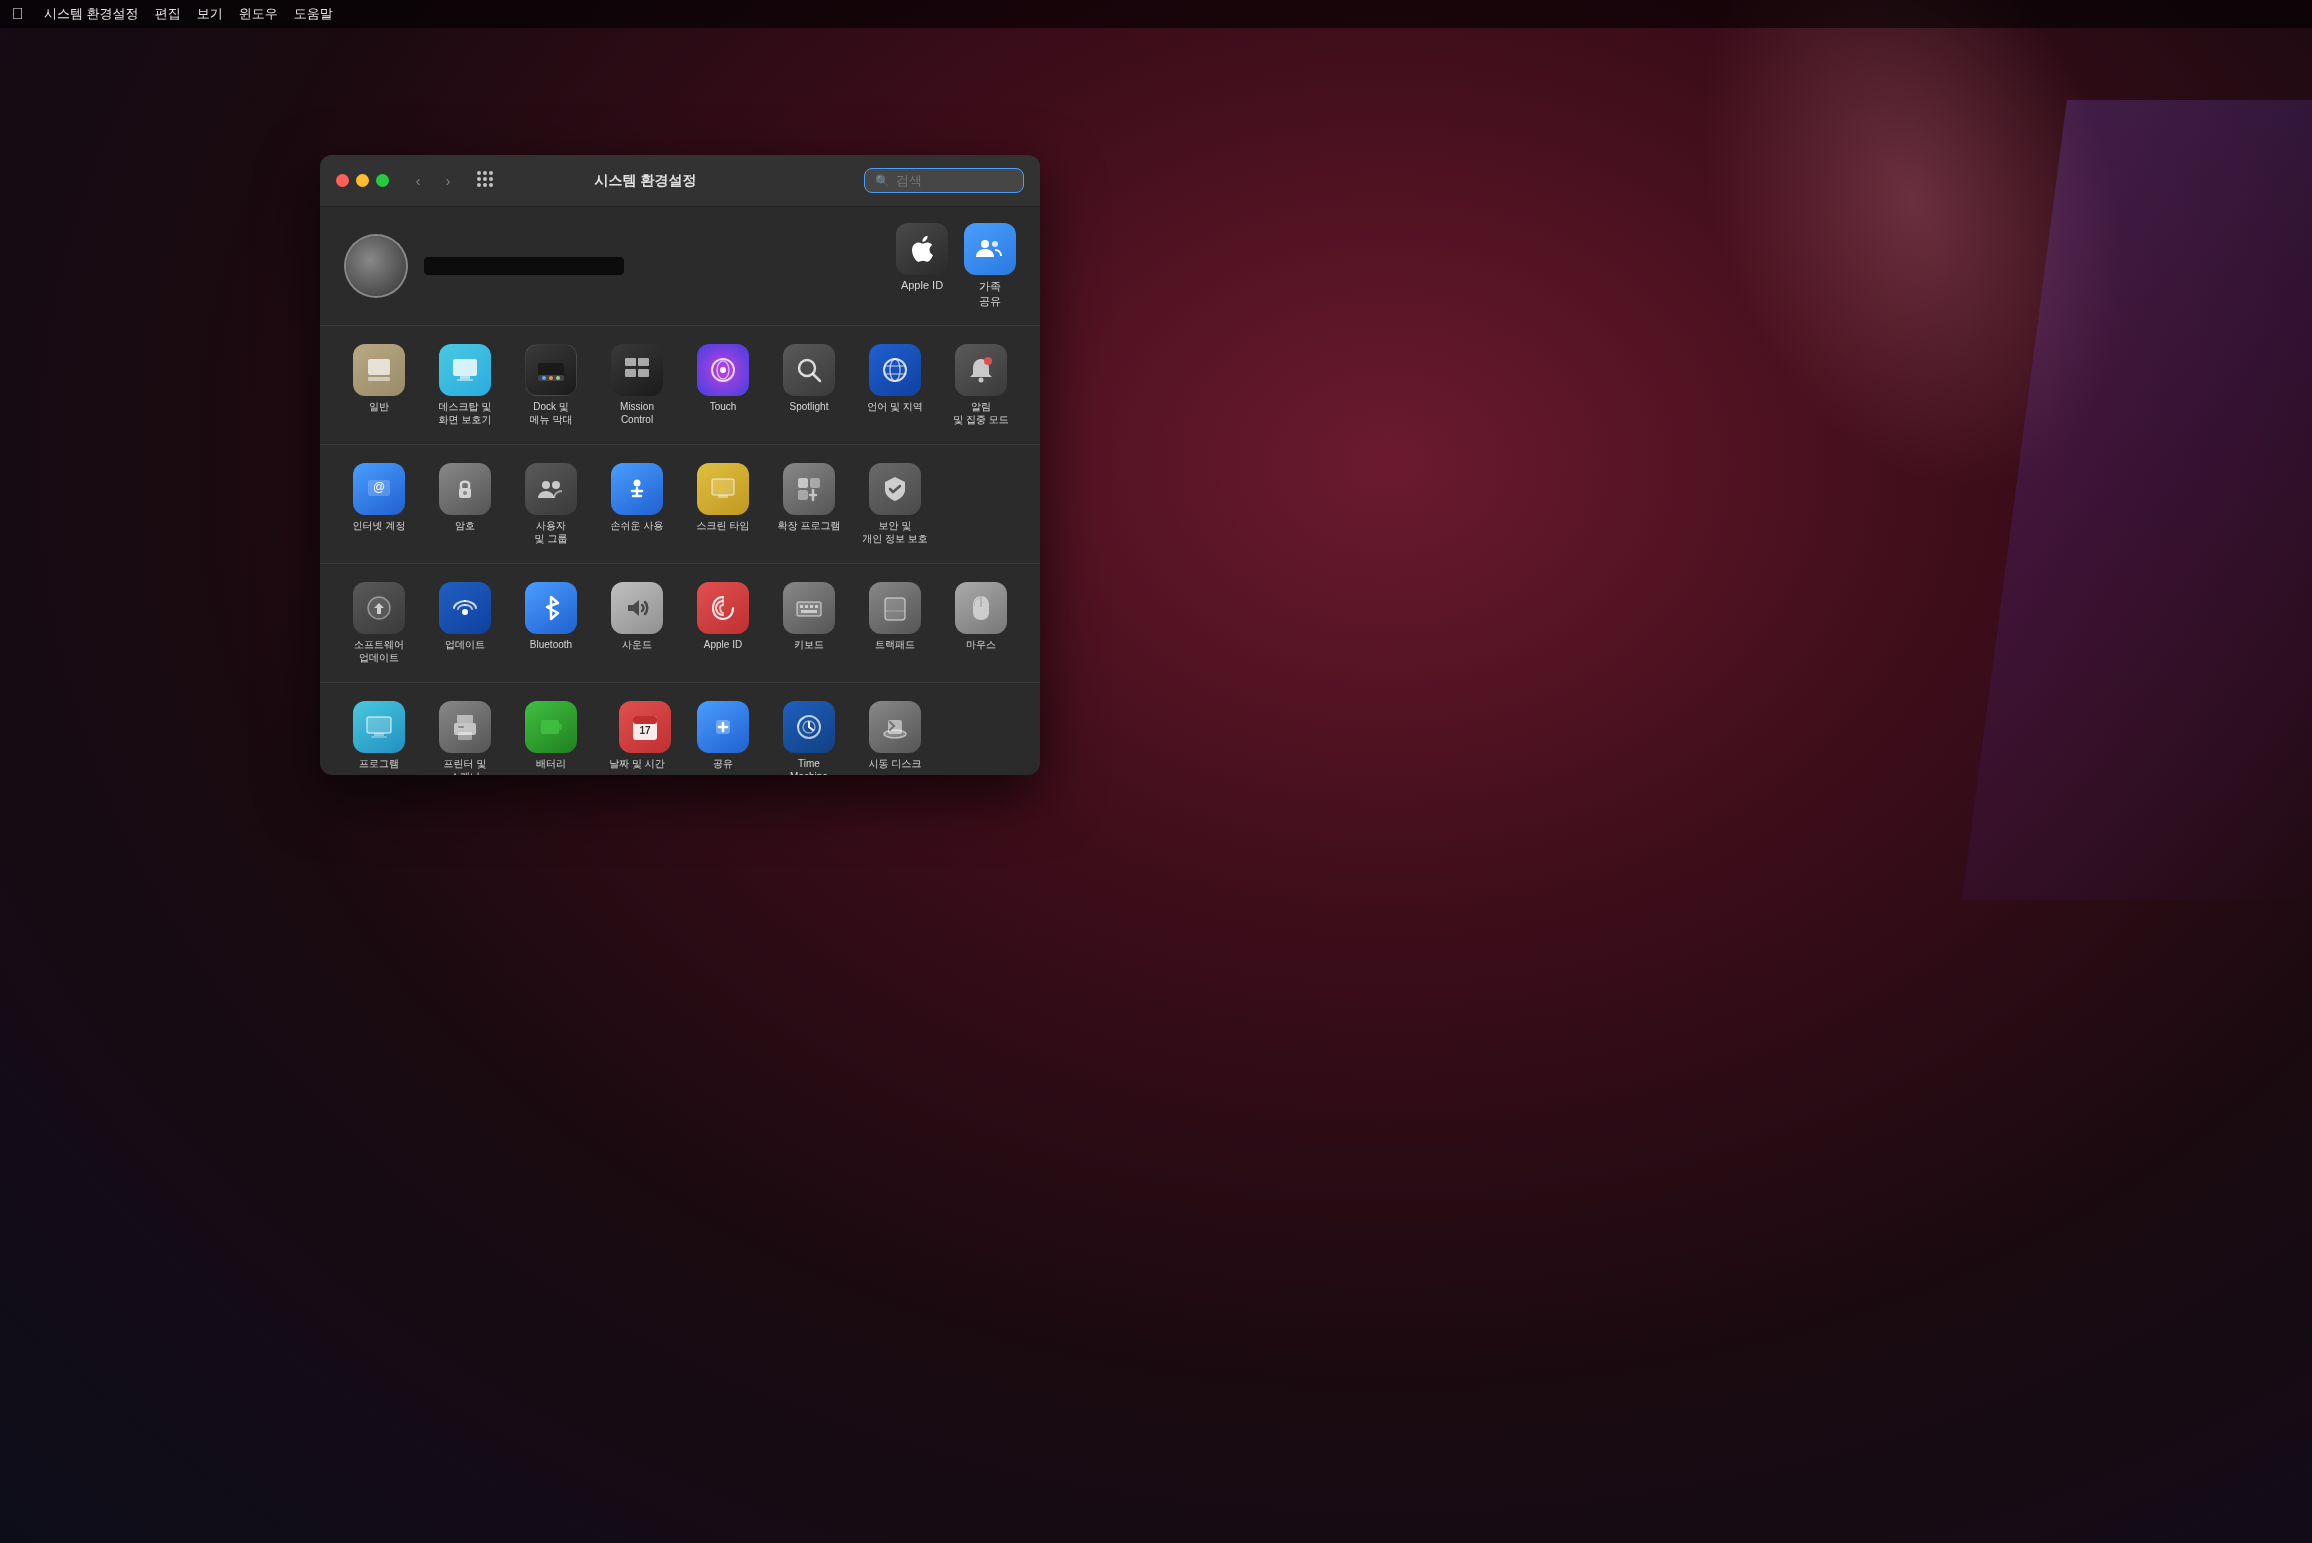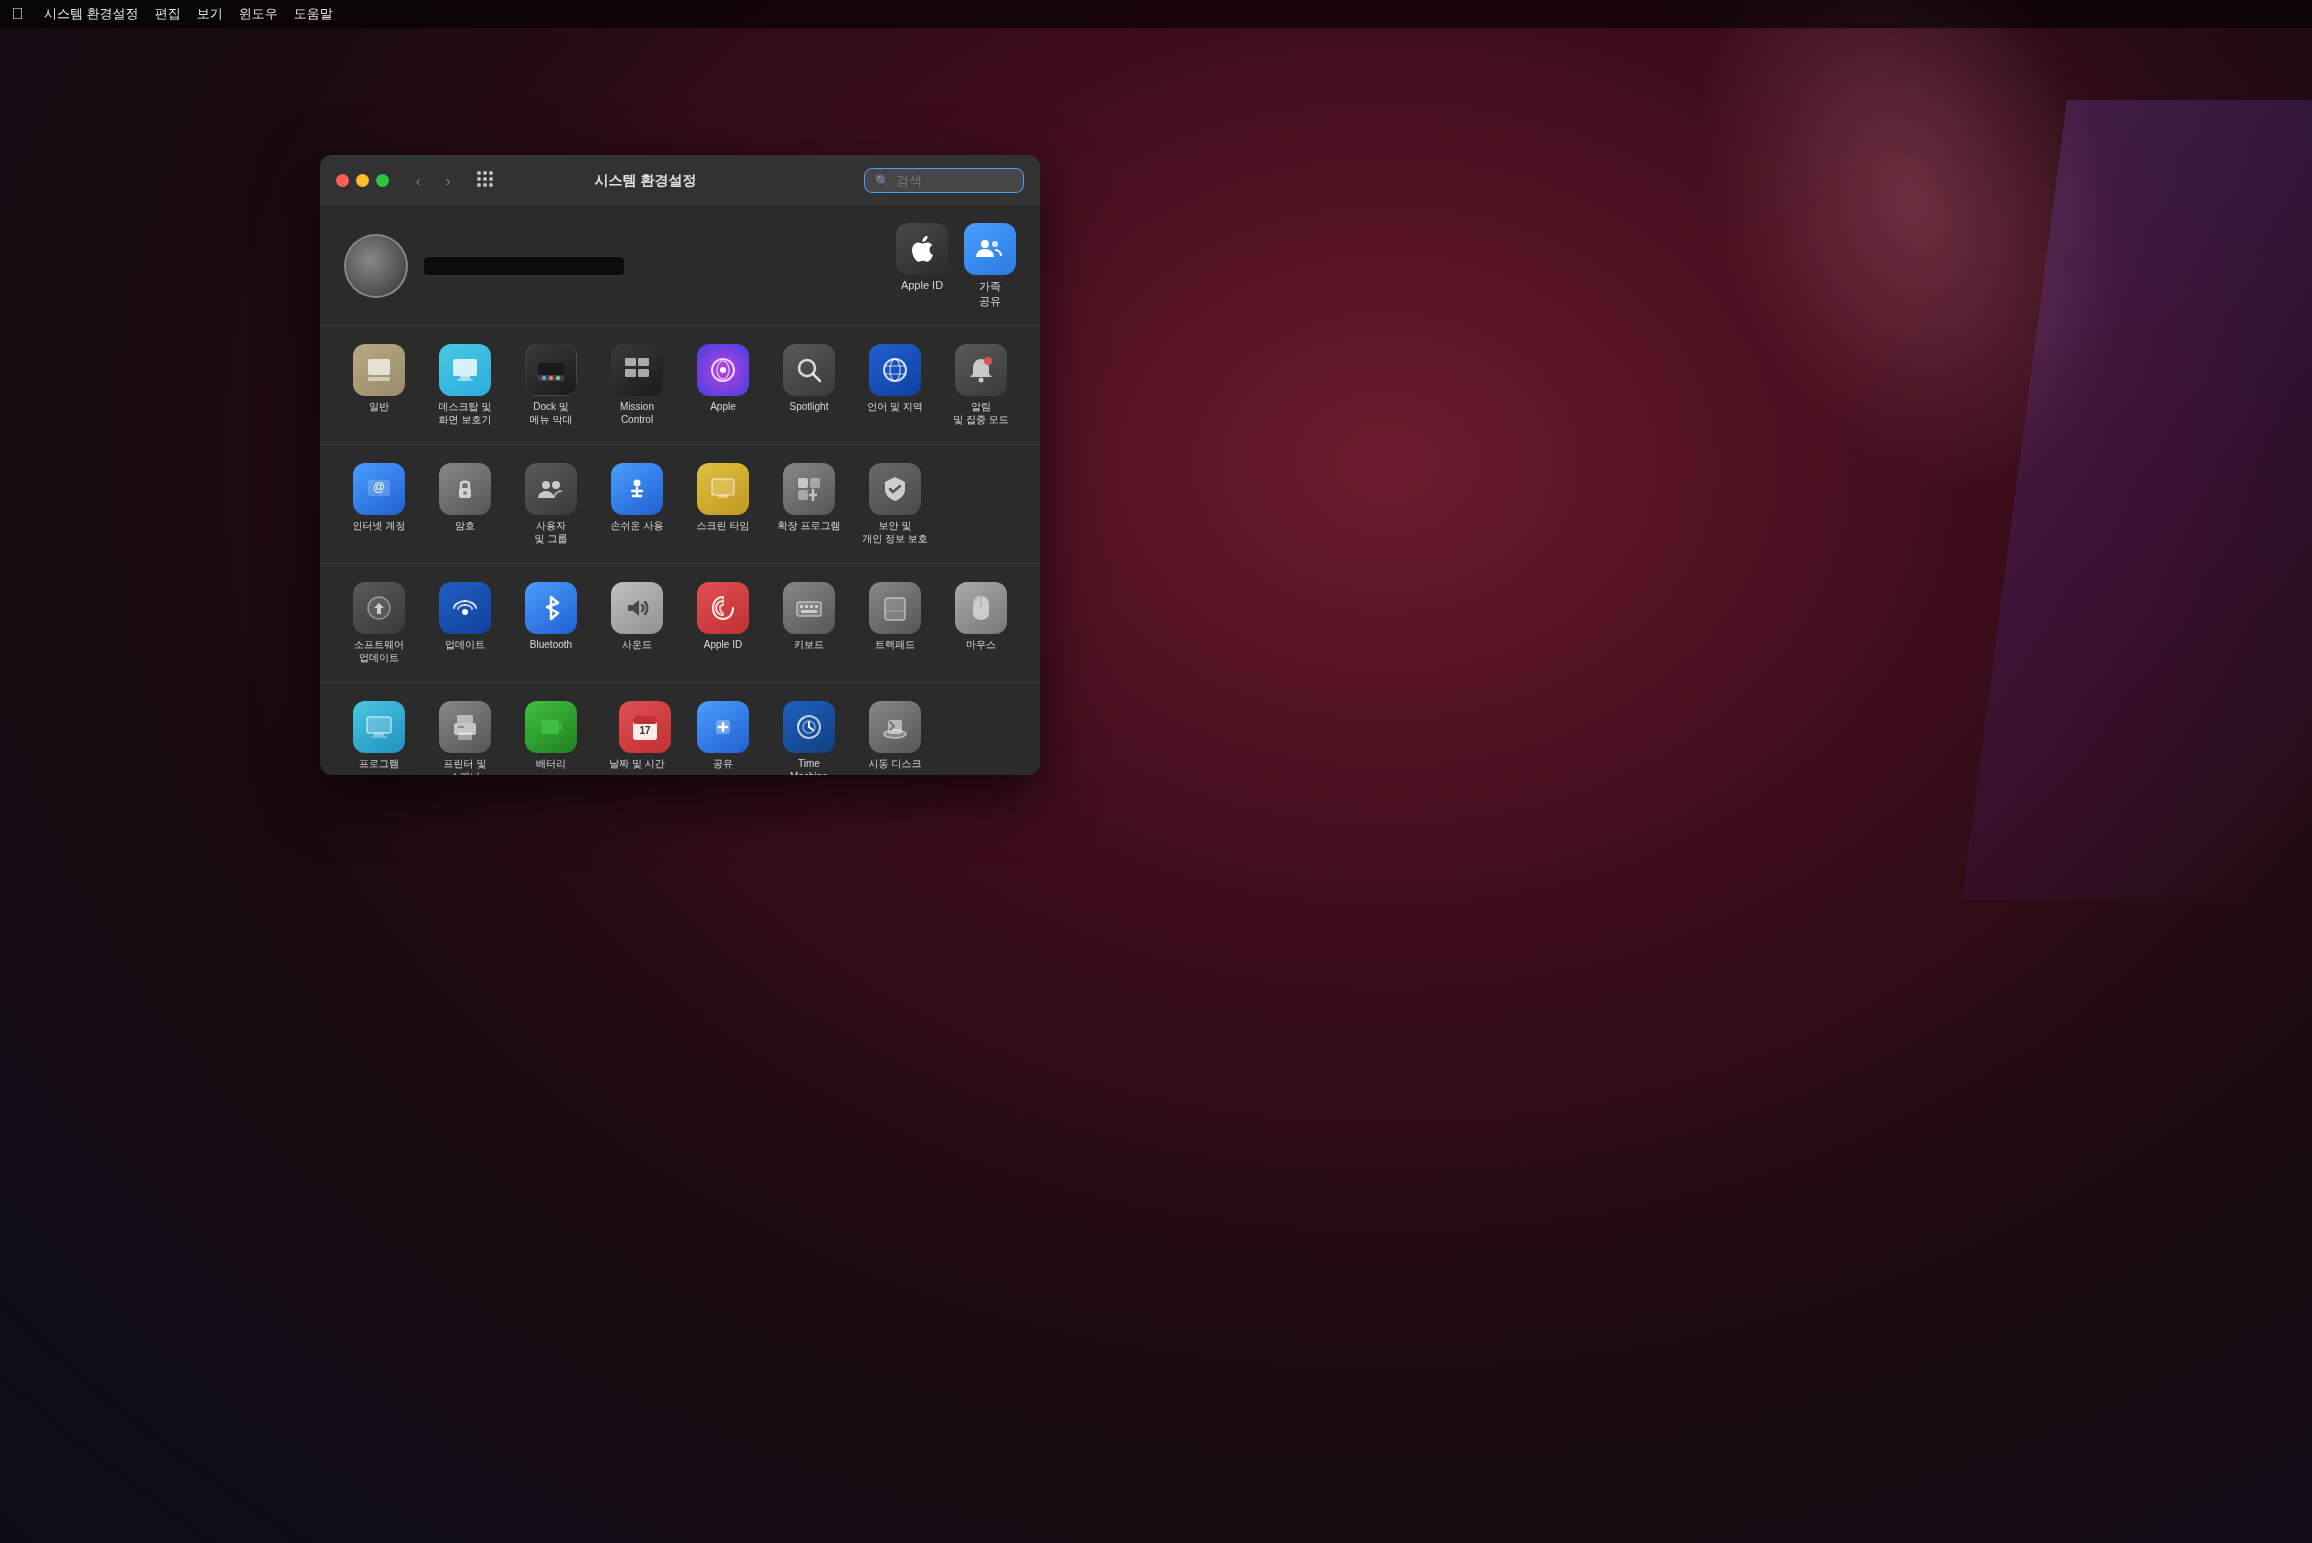--- a/index.html
+++ b/index.html
@@ -434,21 +434,21 @@
       <span class="grid-item-label">Mission<br>Control</span>
     </div>
     <div class="grid-item">
       <div class="grid-item-icon ic-siri">
         <svg width="30" height="30" viewBox="0 0 30 30" fill="none">
             <circle cx="15" cy="15" r="11" fill="none" stroke="rgba(255,255,255,0.8)" stroke-width="2"></circle>
             <ellipse cx="15" cy="15" rx="6" ry="9" fill="none" stroke="rgba(255,255,255,0.6)" stroke-width="1.5"></ellipse>
             <circle cx="15" cy="15" r="3" fill="white"></circle>
           </svg>
       </div>
-      <span class="grid-item-label">Apple</span>
+      <span class="grid-item-label">Touch</span>
     </div>
     <div class="grid-item">
       <div class="grid-item-icon ic-spotlight">
         <svg width="30" height="30" viewBox="0 0 30 30" fill="none">
             <circle cx="13" cy="13" r="8" stroke="rgba(255,255,255,0.8)" stroke-width="2.5" fill="none"></circle>
             <line x1="19" y1="19" x2="26" y2="26" stroke="rgba(255,255,255,0.8)" stroke-width="2.5" stroke-linecap="round"></line>
           </svg>
       </div>
       <span class="grid-item-label">Spotlight</span>
     </div>

